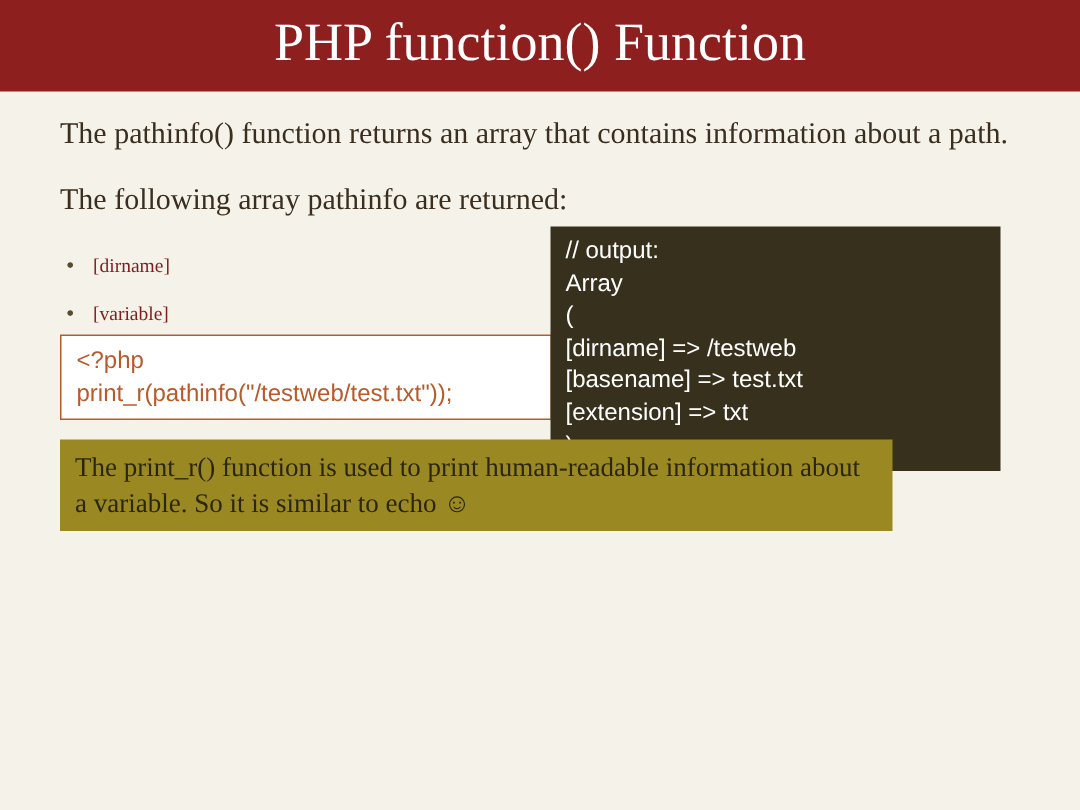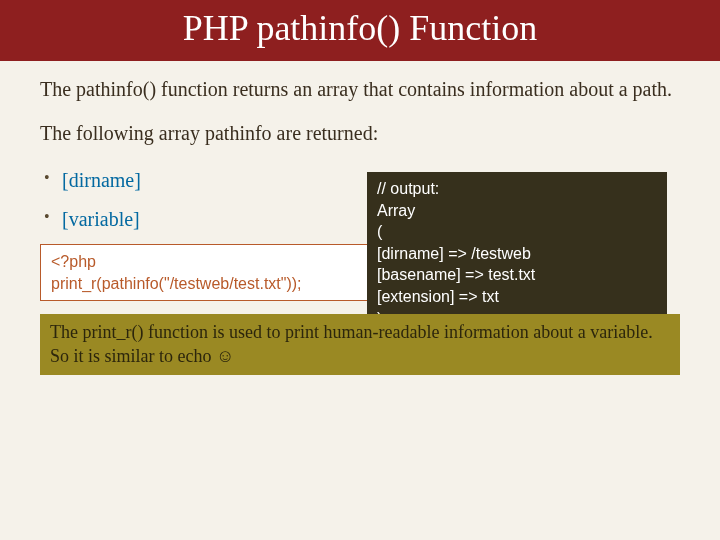--- a/index.html
+++ b/index.html
@@ -27,22 +27,22 @@
     font-size: 20px;
     line-height: 1.4;
     margin-bottom: 16px;
   }
   ul.elements {
     list-style: none;
     margin: 0 0 14px 0;
     padding: 0;
   }
   ul.elements li {
-    color: #0369a1;
-    font-size: 20px;
+    color: #7f1d1d;
+    font-size: 13px;
     padding: 6px 0 10px 22px;
     position: relative;
   }
   ul.elements li::before {
     content: "•";
     position: absolute;
     left: 4px;
     top: 6px;
     color: #5a4a30;
     font-size: 16px;
@@ -73,34 +73,34 @@
     color: #fff;
     font-family: Tahoma, Verdana, sans-serif;
     font-size: 16px;
     line-height: 1.35;
     padding: 6px 10px;
   }
   .note-box {
     position: absolute;
     left: 40px;
     top: 20px;
-    width: 640px;
+    width: 555px;
     background: #9a8923;
     color: #2c260c;
     font-family: Georgia, serif;
     font-size: 18px;
     line-height: 1.35;
     padding: 6px 10px;
   }
   .pre { white-space: pre-wrap; }
 </style>
 </head>
 <body>
 
-<div class="header">PHP pathinfo() Function</div>
+<div class="header">PHP function() Function</div>
 
 <div class="content">
   <p class="para">The pathinfo() function returns an array that contains information about a path.</p>
   <p class="para">The following array pathinfo are returned:</p>
   <ul class="elements">
     <li>[dirname]</li>
     <li>[variable]</li>
     <li>[extension]</li>
   </ul>
 </div>

